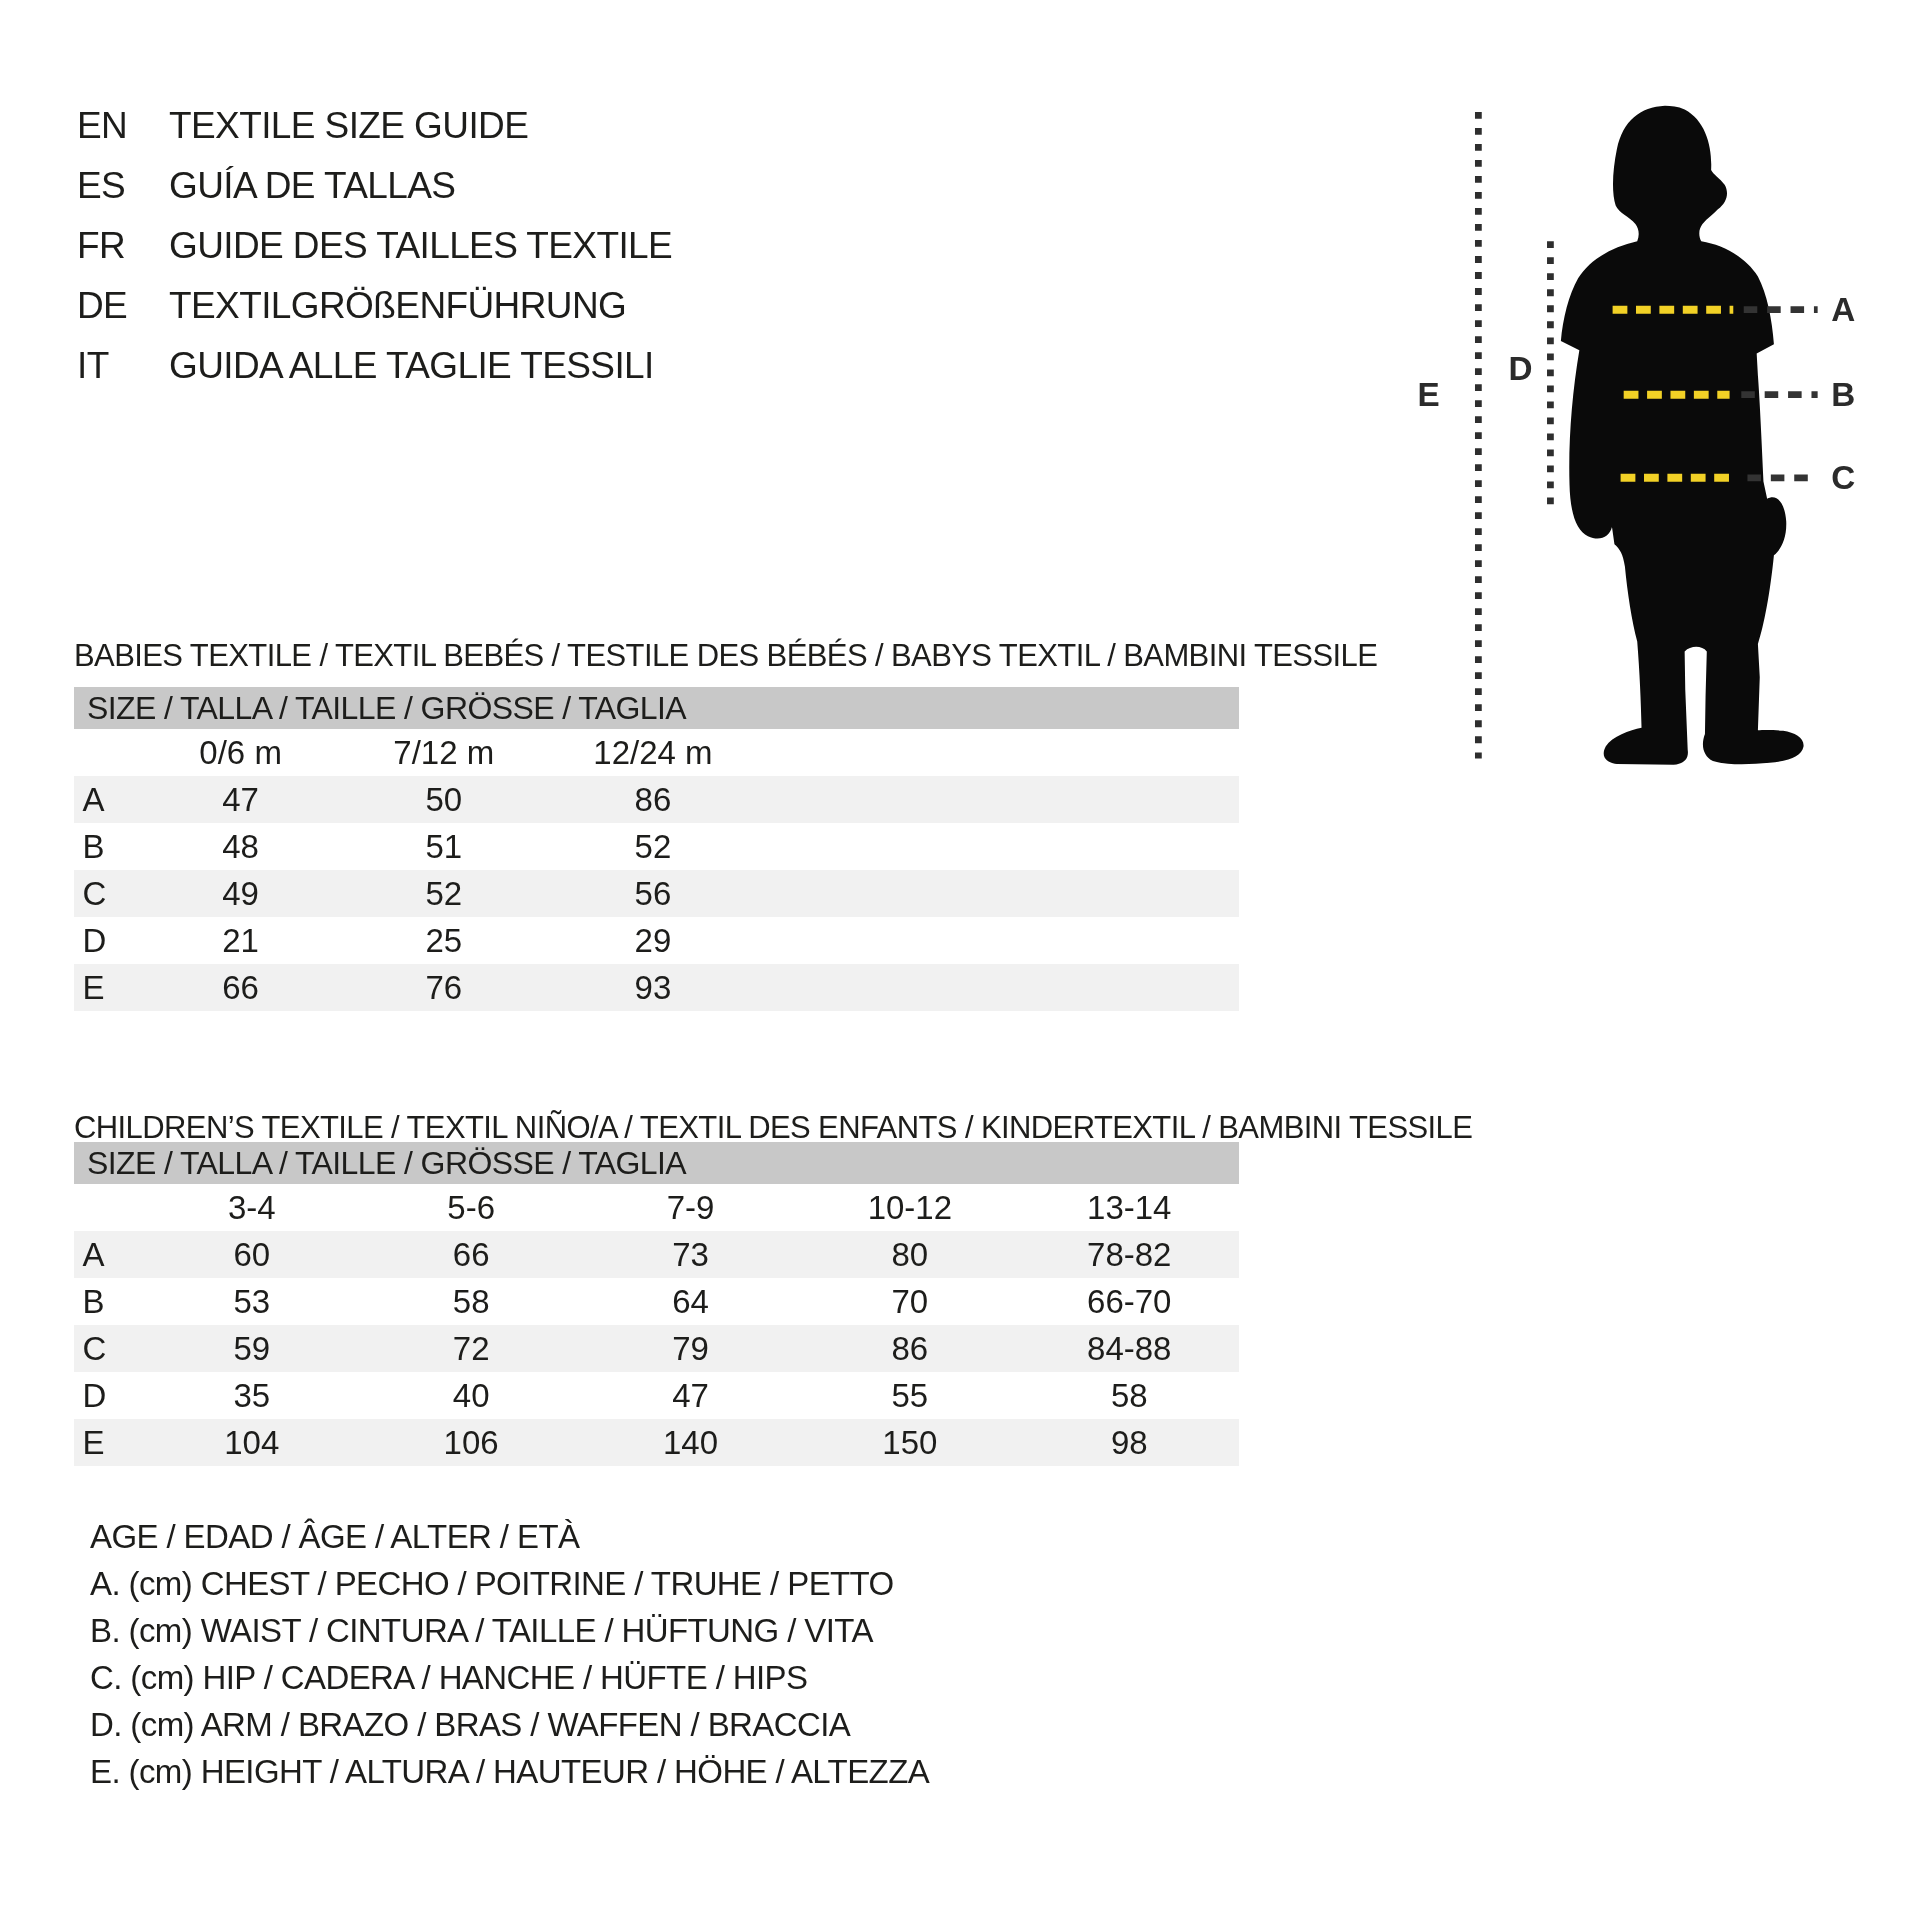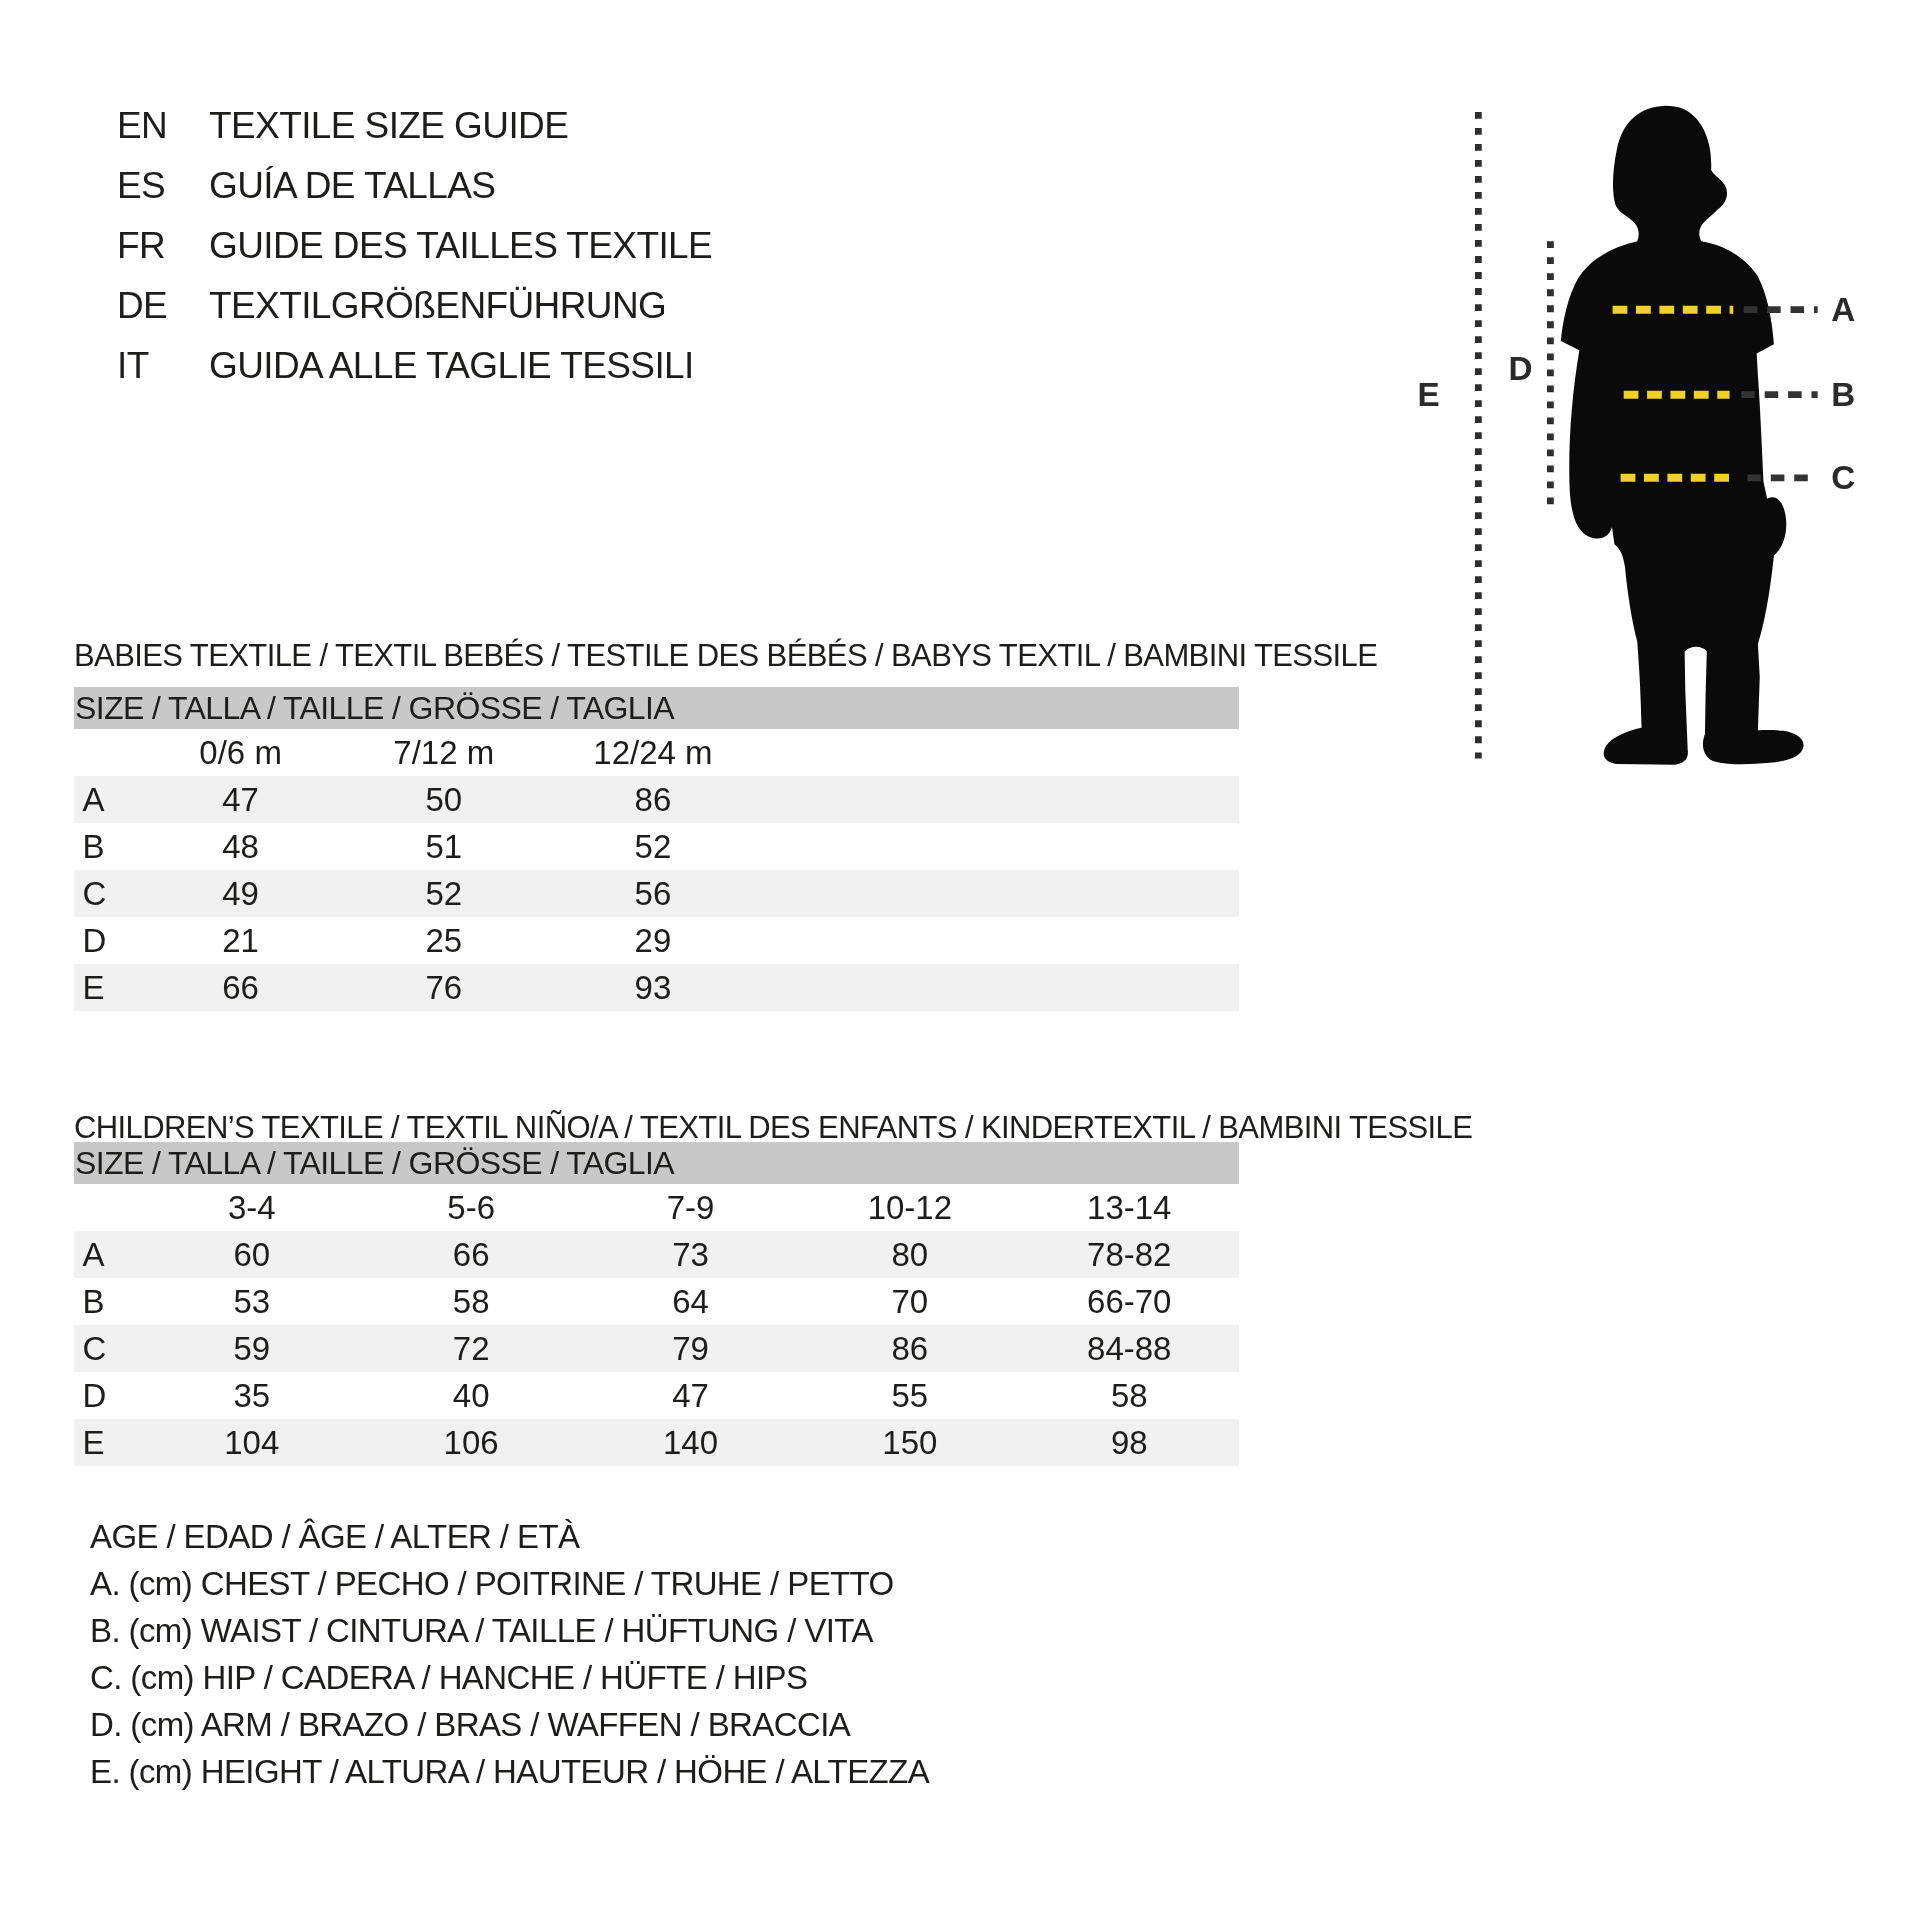--- a/index.html
+++ b/index.html
@@ -7,41 +7,41 @@
     position:relative;
     width:1926px; height:1926px;
     background:#ffffff;
     font-family:"Liberation Sans", sans-serif;
     color:#1d1d1b;
     overflow:hidden;
   }
   
   .lang-block { position:absolute; left:77px; top:96px; }
   .lang-row { display:flex; align-items:center; height:60px; }
-  .lang-code { width:92px; font-size:37px; letter-spacing:-0.6px;margin-left:40px; }
+  .lang-code { width:92px; font-size:37px; letter-spacing:-0.6px; }
   .lang-title { font-size:37px; letter-spacing:-0.6px; white-space:nowrap; }
 
   
   .section-heading {
     position:absolute; left:74px;
     font-size:31px; letter-spacing:-0.6px; white-space:nowrap;
   }
   #babies-heading { top:638px; }
   #children-heading { top:1110px; }
 
   
   .size-table {
     position:absolute; left:74px;
     width:1165px; border-collapse:collapse; table-layout:fixed;
   }
   #babies-table { top:687px; }
   #children-table { top:1142px; }
   .size-table td { height:47px; font-size:33px; text-align:center; vertical-align:middle; padding:0; }
   .size-table .size-bar td {
-    background:#c8c8c8; text-align:left; padding-left:1px;
+    background:#c8c8c8; text-align:left; padding-left:13px;
     font-size:32px; height:42px; letter-spacing:-0.6px;
   }
   .size-table .col-head td { font-size:33px; }
   .size-table td.row-label { text-align:left; padding-left:8.6px; }
   .size-table tbody tr:nth-child(odd) td { background:#f1f1f1; }
 
   
   .legend-block { position:absolute; left:74px; top:1513px;margin-left:16px; }
   .legend-line { height:47px; display:flex; align-items:center; font-size:33px; letter-spacing:-0.6px; white-space:nowrap; }
 

